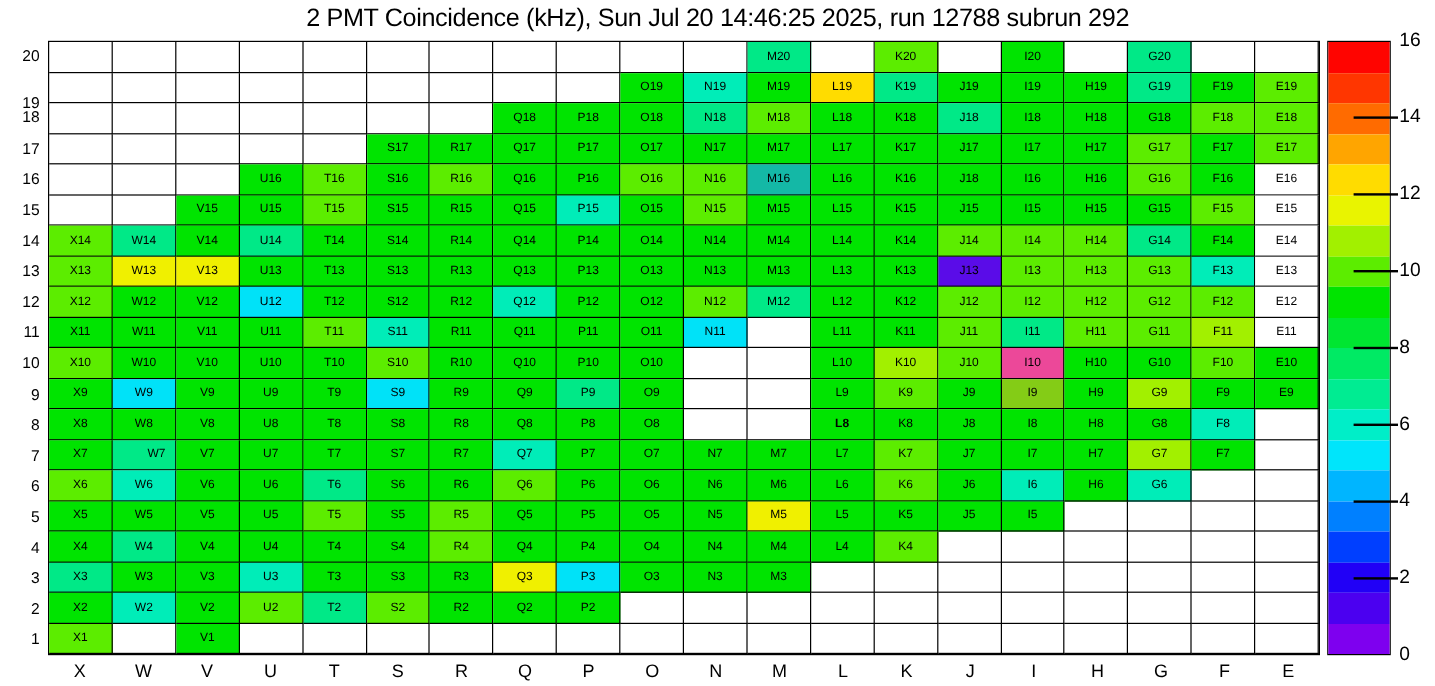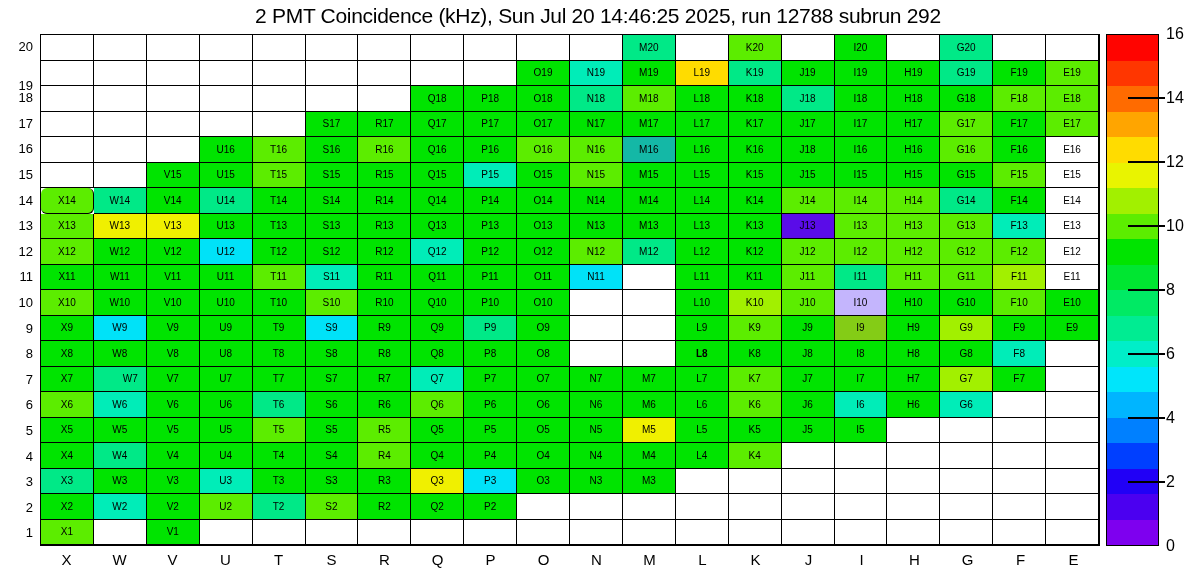--- a/index.html
+++ b/index.html
@@ -157,21 +157,21 @@
       <div class="cell" style="background: rgb(92, 237, 0);">N15</div>
       <div class="cell" style="background: rgb(0, 228, 0);">M15</div>
       <div class="cell" style="background: rgb(0, 228, 0);">L15</div>
       <div class="cell" style="background: rgb(0, 228, 0);">K15</div>
       <div class="cell" style="background: rgb(0, 228, 0);">J15</div>
       <div class="cell" style="background: rgb(0, 228, 0);">I15</div>
       <div class="cell" style="background: rgb(0, 228, 0);">H15</div>
       <div class="cell" style="background: rgb(0, 228, 0);">G15</div>
       <div class="cell" style="background: rgb(92, 237, 0);">F15</div>
       <div class="cell" style="background: rgb(255, 255, 255);">E15</div>
-      <div class="cell" style="background: rgb(92, 237, 0); border-radius: 6px;">X14</div>
+      <div class="cell" style="background: rgb(92, 237, 0);">X14</div>
       <div class="cell" style="background: rgb(0, 233, 135);">W14</div>
       <div class="cell" style="background: rgb(0, 228, 0);">V14</div>
       <div class="cell" style="background: rgb(0, 233, 135);">U14</div>
       <div class="cell" style="background: rgb(0, 228, 0);">T14</div>
       <div class="cell" style="background: rgb(0, 228, 0);">S14</div>
       <div class="cell" style="background: rgb(0, 228, 0);">R14</div>
       <div class="cell" style="background: rgb(0, 228, 0);">Q14</div>
       <div class="cell" style="background: rgb(0, 228, 0);">P14</div>
       <div class="cell" style="background: rgb(0, 228, 0);">O14</div>
       <div class="cell" style="background: rgb(0, 228, 0);">N14</div>
@@ -252,21 +252,21 @@
       <div class="cell" style="background: rgb(92, 237, 0);">S10</div>
       <div class="cell" style="background: rgb(0, 228, 0);">R10</div>
       <div class="cell" style="background: rgb(0, 228, 0);">Q10</div>
       <div class="cell" style="background: rgb(0, 228, 0);">P10</div>
       <div class="cell" style="background: rgb(0, 228, 0);">O10</div>
       <div class="cell"></div>
       <div class="cell"></div>
       <div class="cell" style="background: rgb(0, 228, 0);">L10</div>
       <div class="cell" style="background: rgb(162, 240, 0);">K10</div>
       <div class="cell" style="background: rgb(92, 237, 0);">J10</div>
-      <div class="cell" style="background: #c4b5fd;">I10</div>
+      <div class="cell" style="background: #ec4899;">I10</div>
       <div class="cell" style="background: rgb(0, 228, 0);">H10</div>
       <div class="cell" style="background: rgb(0, 228, 0);">G10</div>
       <div class="cell" style="background: rgb(92, 237, 0);">F10</div>
       <div class="cell" style="background: rgb(0, 228, 0);">E10</div>
       <div class="cell" style="background: rgb(0, 228, 0);">X9</div>
       <div class="cell" style="background: rgb(0, 226, 248);">W9</div>
       <div class="cell" style="background: rgb(0, 228, 0);">V9</div>
       <div class="cell" style="background: rgb(0, 228, 0);">U9</div>
       <div class="cell" style="background: rgb(0, 228, 0);">T9</div>
       <div class="cell" style="background: rgb(0, 226, 248);">S9</div>

